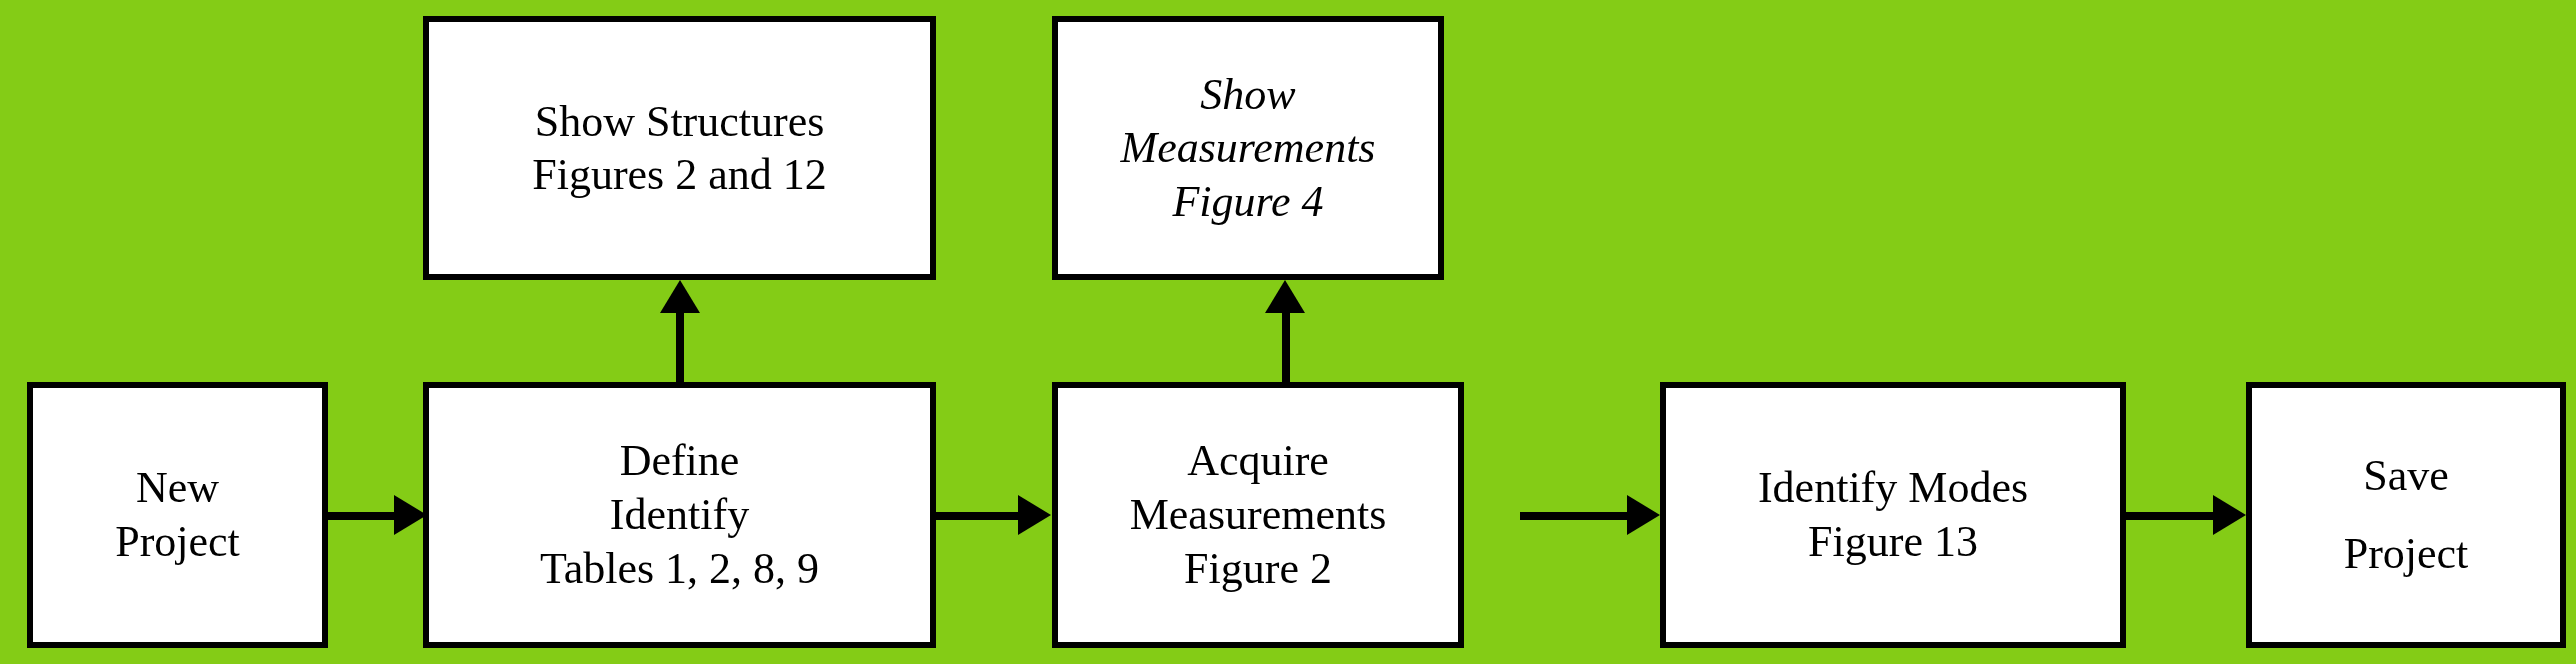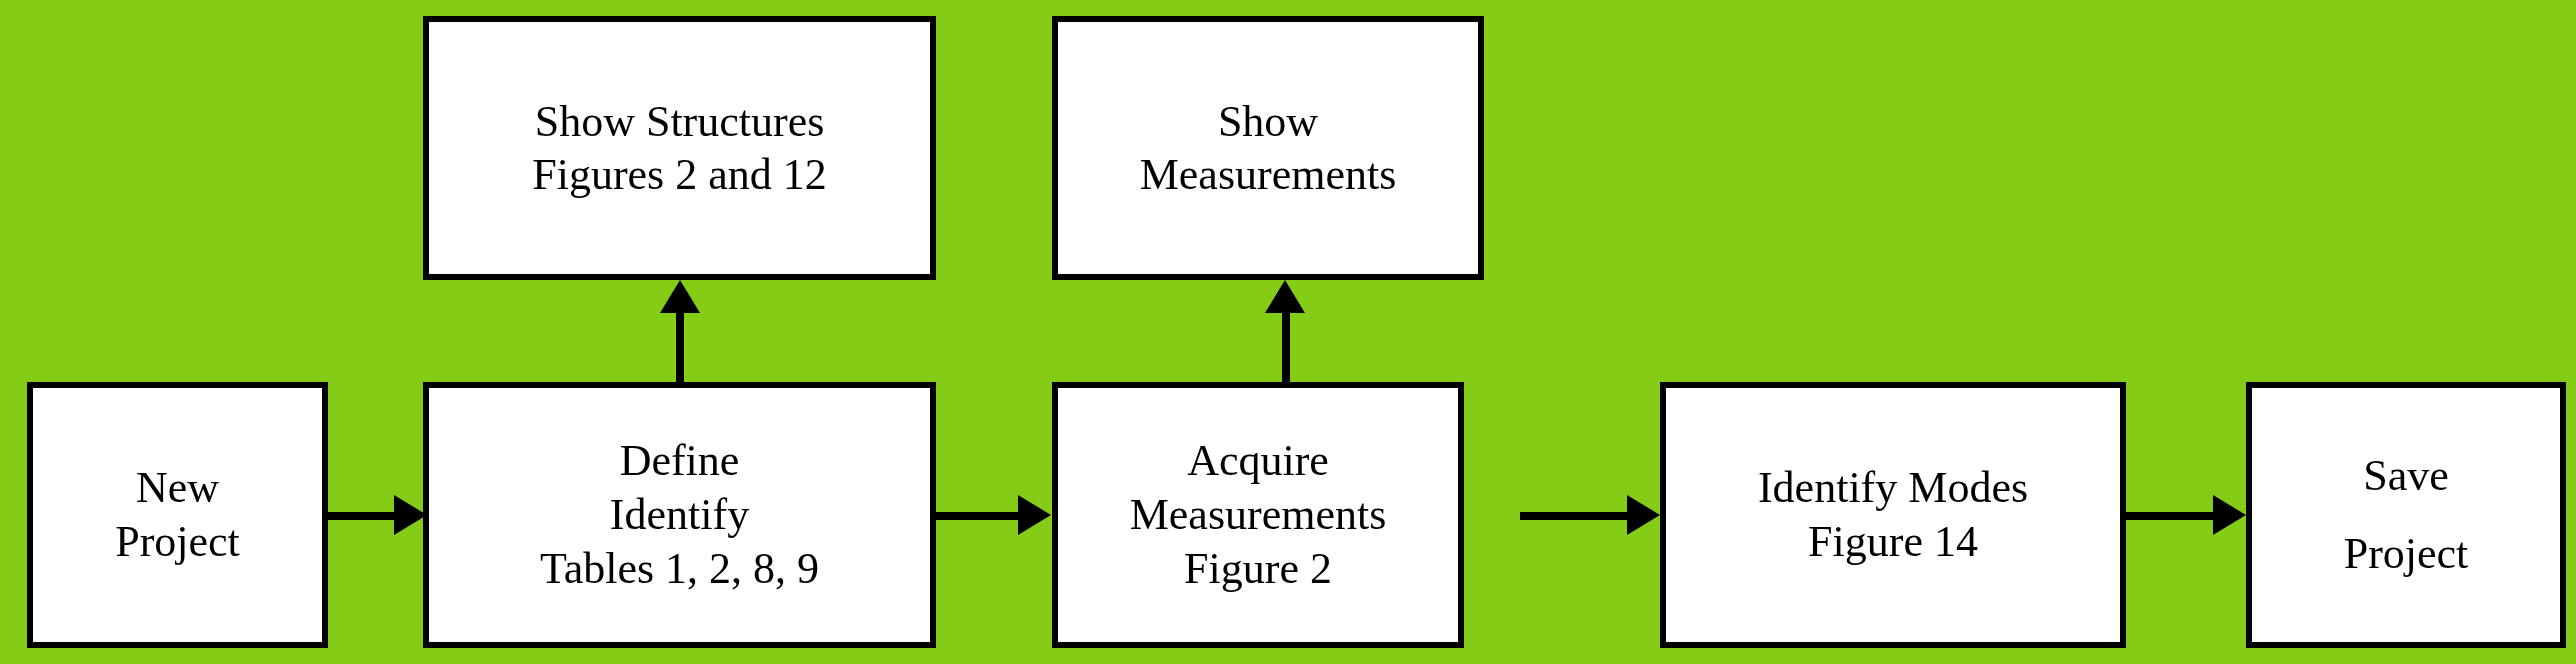--- a/index.html
+++ b/index.html
@@ -28,21 +28,21 @@
   }
   .node .line {
     display: block;
     color: #000000;
     font-size: 44px;
     line-height: 1.22;
     white-space: nowrap;
   }
   
   #node-show-structures   { left: 423px;  top: 16.3px;  width: 513px; height: 264px; }
-  #node-show-measurements { left: 1052px; top: 16.3px;  width: 432px; height: 264px; }
+  #node-show-measurements { left: 1052px; top: 16.3px;  width: 392px; height: 264px; font-style: italic; }
   #node-new-project       { left: 27px;   top: 382px; width: 301px; height: 266px; text-align: right; }
   #node-define-geometry   { left: 423px;  top: 382px; width: 513px; height: 266px; }
   #node-acquire-meas      { left: 1052px; top: 382px; width: 412px; height: 266px; }
   #node-identify-modes    { left: 1660px; top: 382px; width: 466px; height: 266px; }
   #node-save-project      { left: 2246px; top: 382px; width: 320px; height: 266px; gap: 24px; }
 
   
   .conn-h { position: absolute; height: 7.8px; background: #000000; }
   .conn-v { position: absolute; width: 7.8px; background: #000000; }
   .arrow-r {
@@ -85,20 +85,21 @@
 <div id="canvas">
 
   <div class="node" id="node-show-structures">
     <span class="line">Show Structures</span>
     <span class="line">Figures 2 and 12</span>
   </div>
 
   <div class="node" id="node-show-measurements">
     <span class="line">Show</span>
     <span class="line">Measurements</span>
+    <span class="line">Figure 4</span>
   </div>
 
   <div class="node" id="node-new-project">
     <span class="line">New</span>
     <span class="line">Project</span>
   </div>
 
   <div class="node" id="node-define-geometry">
     <span class="line">Define</span>
     <span class="line">Identify</span>
@@ -106,21 +107,21 @@
   </div>
 
   <div class="node" id="node-acquire-meas">
     <span class="line">Acquire</span>
     <span class="line">Measurements</span>
     <span class="line">Figure 2</span>
   </div>
 
   <div class="node" id="node-identify-modes">
     <span class="line">Identify Modes</span>
-    <span class="line">Figure 14</span>
+    <span class="line">Figure 13</span>
   </div>
 
   <div class="node" id="node-save-project">
     <span class="line">Save</span>
     <span class="line">Project</span>
   </div>
 
   <div class="conn-h" id="edge1-line"></div>
   <div class="arrow-r" id="edge1-head"></div>
 

